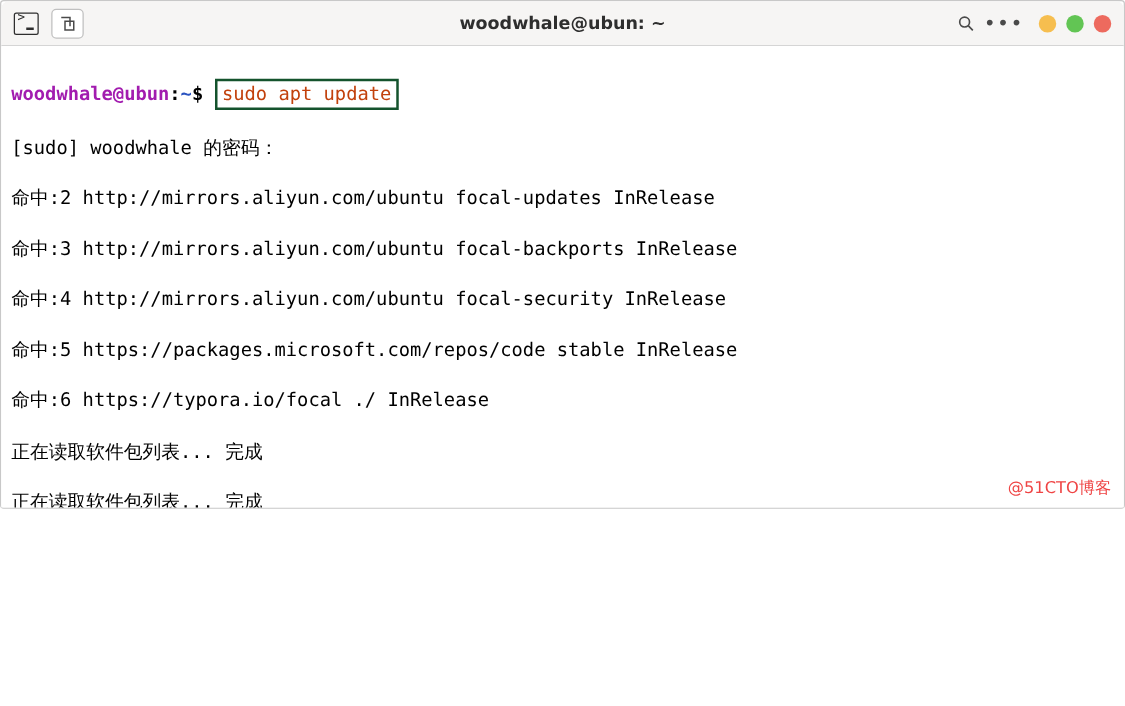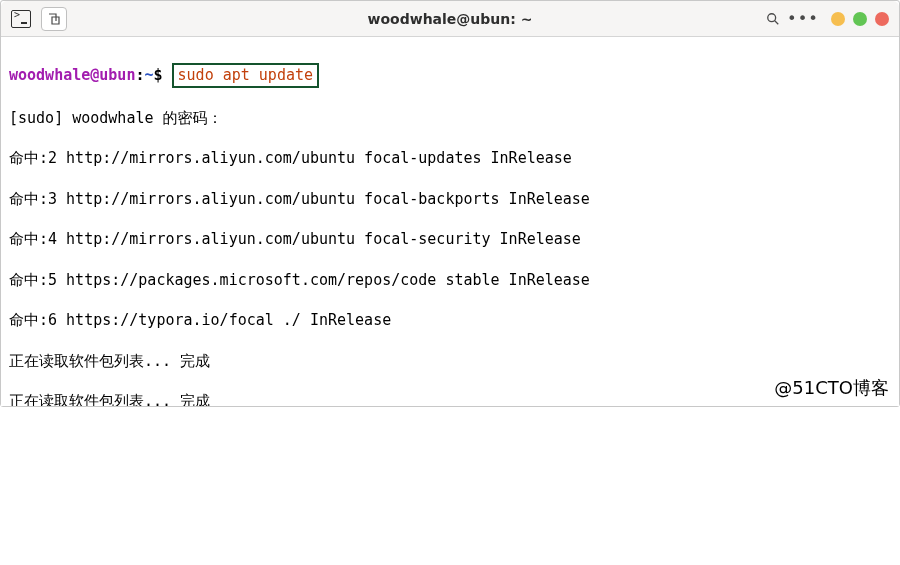--- a/index.html
+++ b/index.html
@@ -22,21 +22,21 @@
   .max { background: #62c554; }
   .close { background: #ed6a5e; }
   .terminal { flex: 1; background: #ffffff; padding: 6px 8px; font-size: 15px; line-height: 1.35; color: #000; white-space: pre; overflow: hidden; position: relative; }
   .line { white-space: pre; }
   .prompt-user { color: #a21caf; font-weight: bold; }
   .prompt-colon { color: #000; font-weight: bold; }
   .prompt-path { color: #2a53c0; font-weight: bold; }
   .prompt-dollar { color: #000; font-weight: bold; }
   .cmd-box { border: 2px solid #14532d; padding: 0 4px; color: #c2410c; display: inline-block; }
   .cursor { display: inline-block; width: 2px; height: 16px; background: #000; vertical-align: -2px; margin-left: 2px; }
-  .watermark { position: absolute; right: 10px; bottom: 6px; color: #000000; font-family: "DejaVu Sans", sans-serif; font-size: 18px; margin-left: 24px; }
+  .watermark { position: absolute; right: 10px; bottom: 6px; color: #ef4444; font-family: "DejaVu Sans", sans-serif; font-size: 13px; margin-left: 24px; }
 </style>
 </head>
 <body>
 
 <div class="window">
   <div class="titlebar">
     <div class="tb-left">
       <div class="term-icon"></div>
       <div class="newtab">
         <svg width="14" height="14" viewBox="0 0 14 14">

